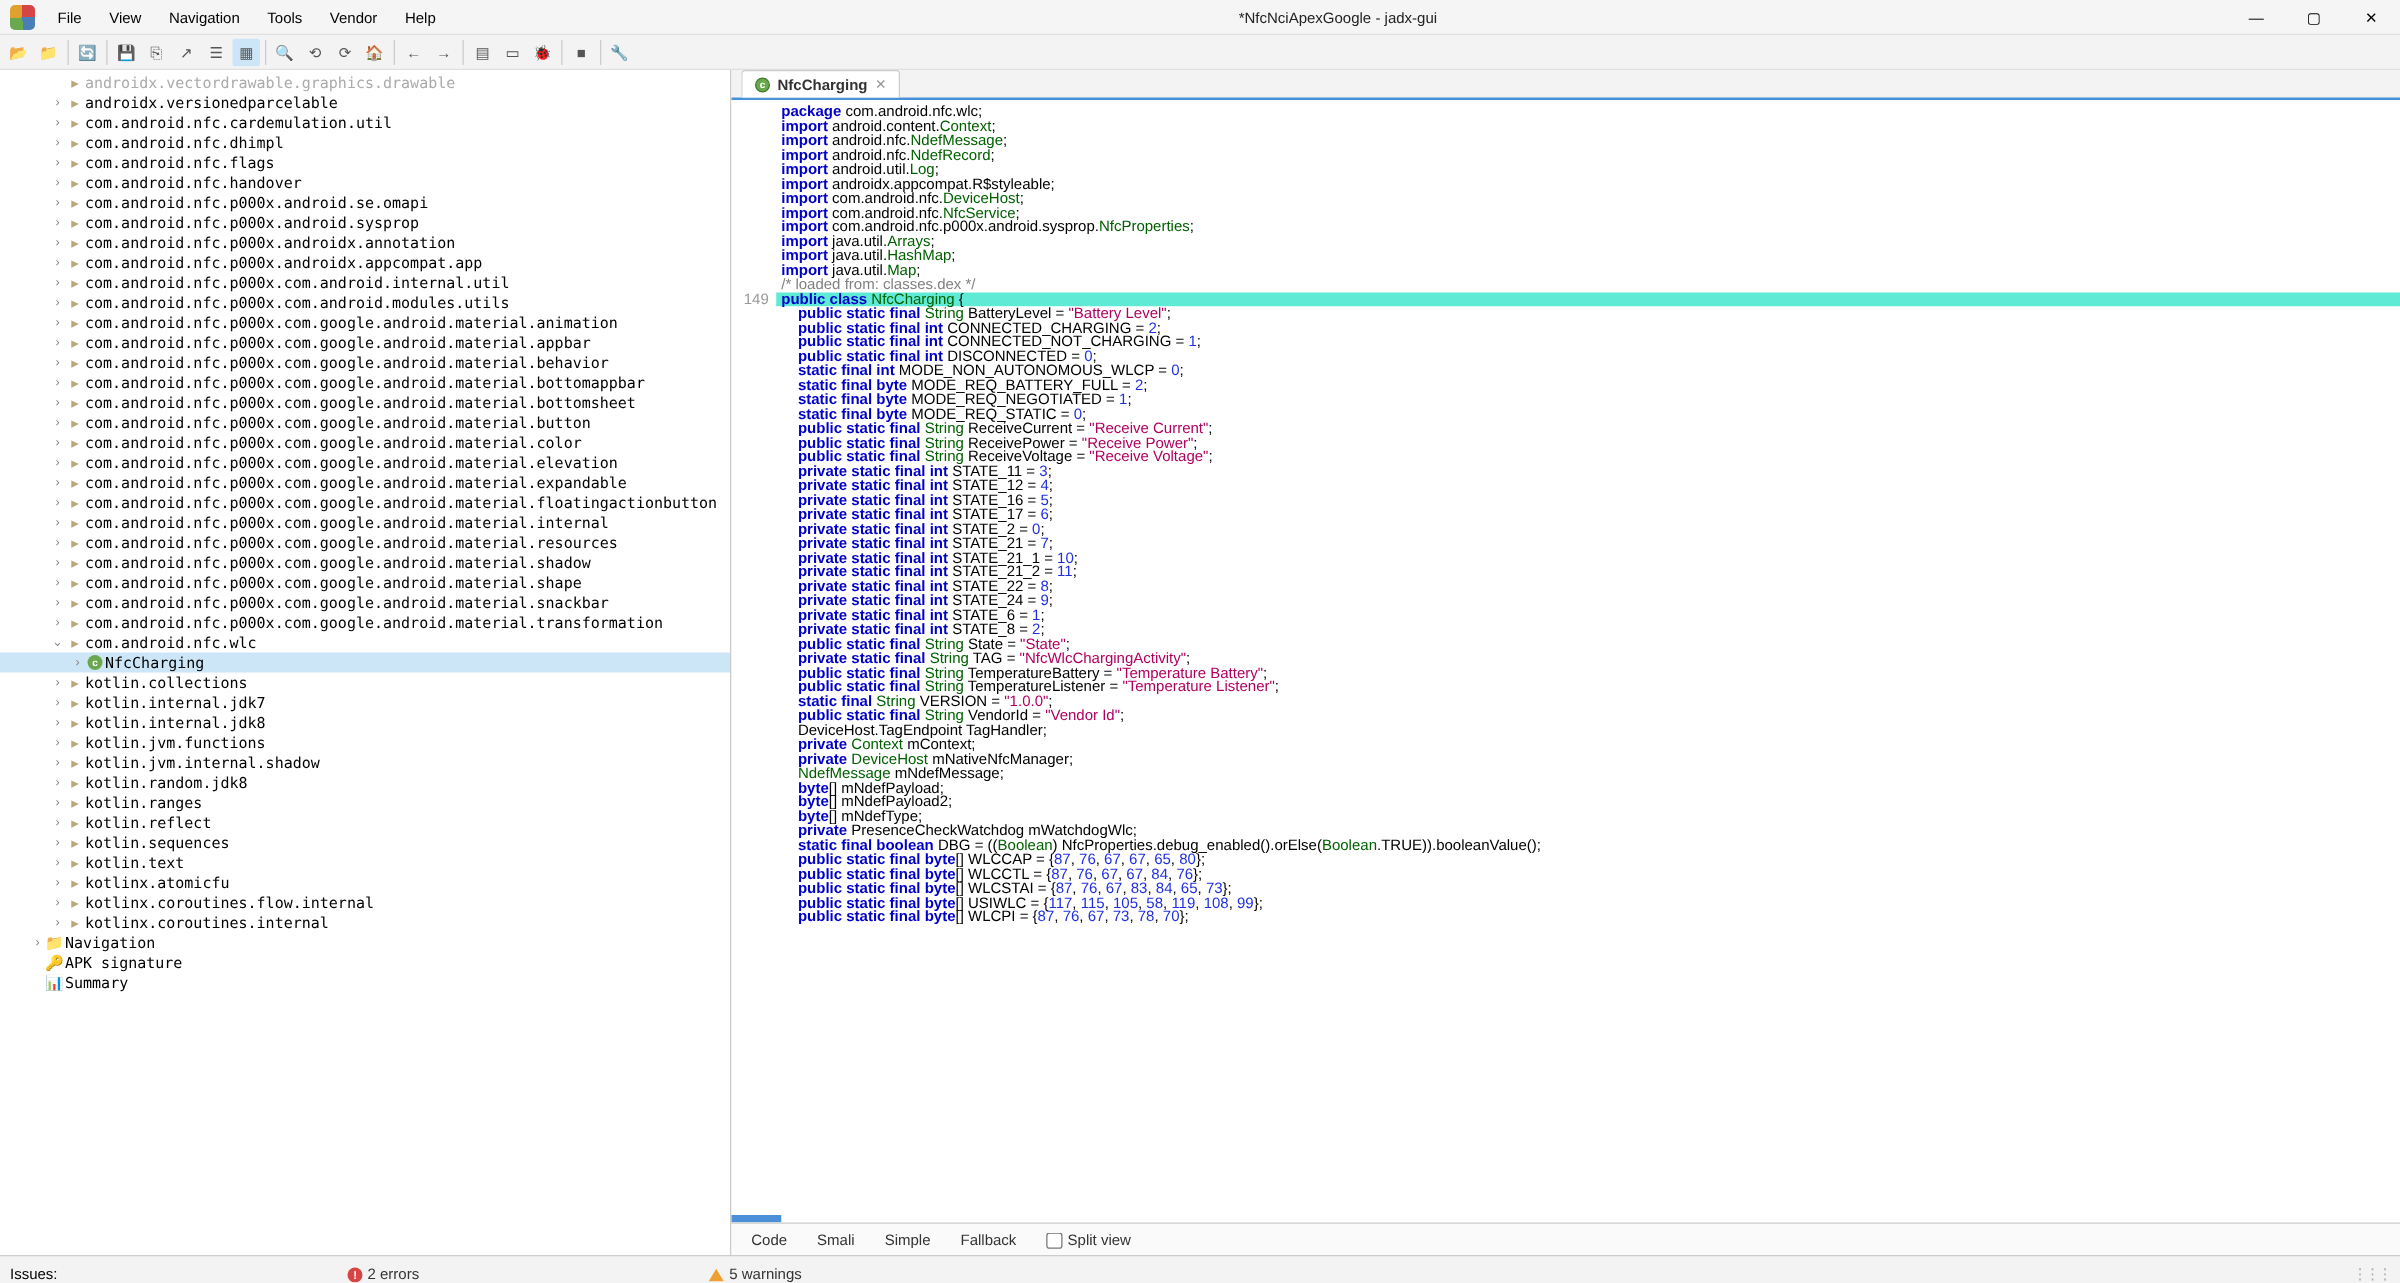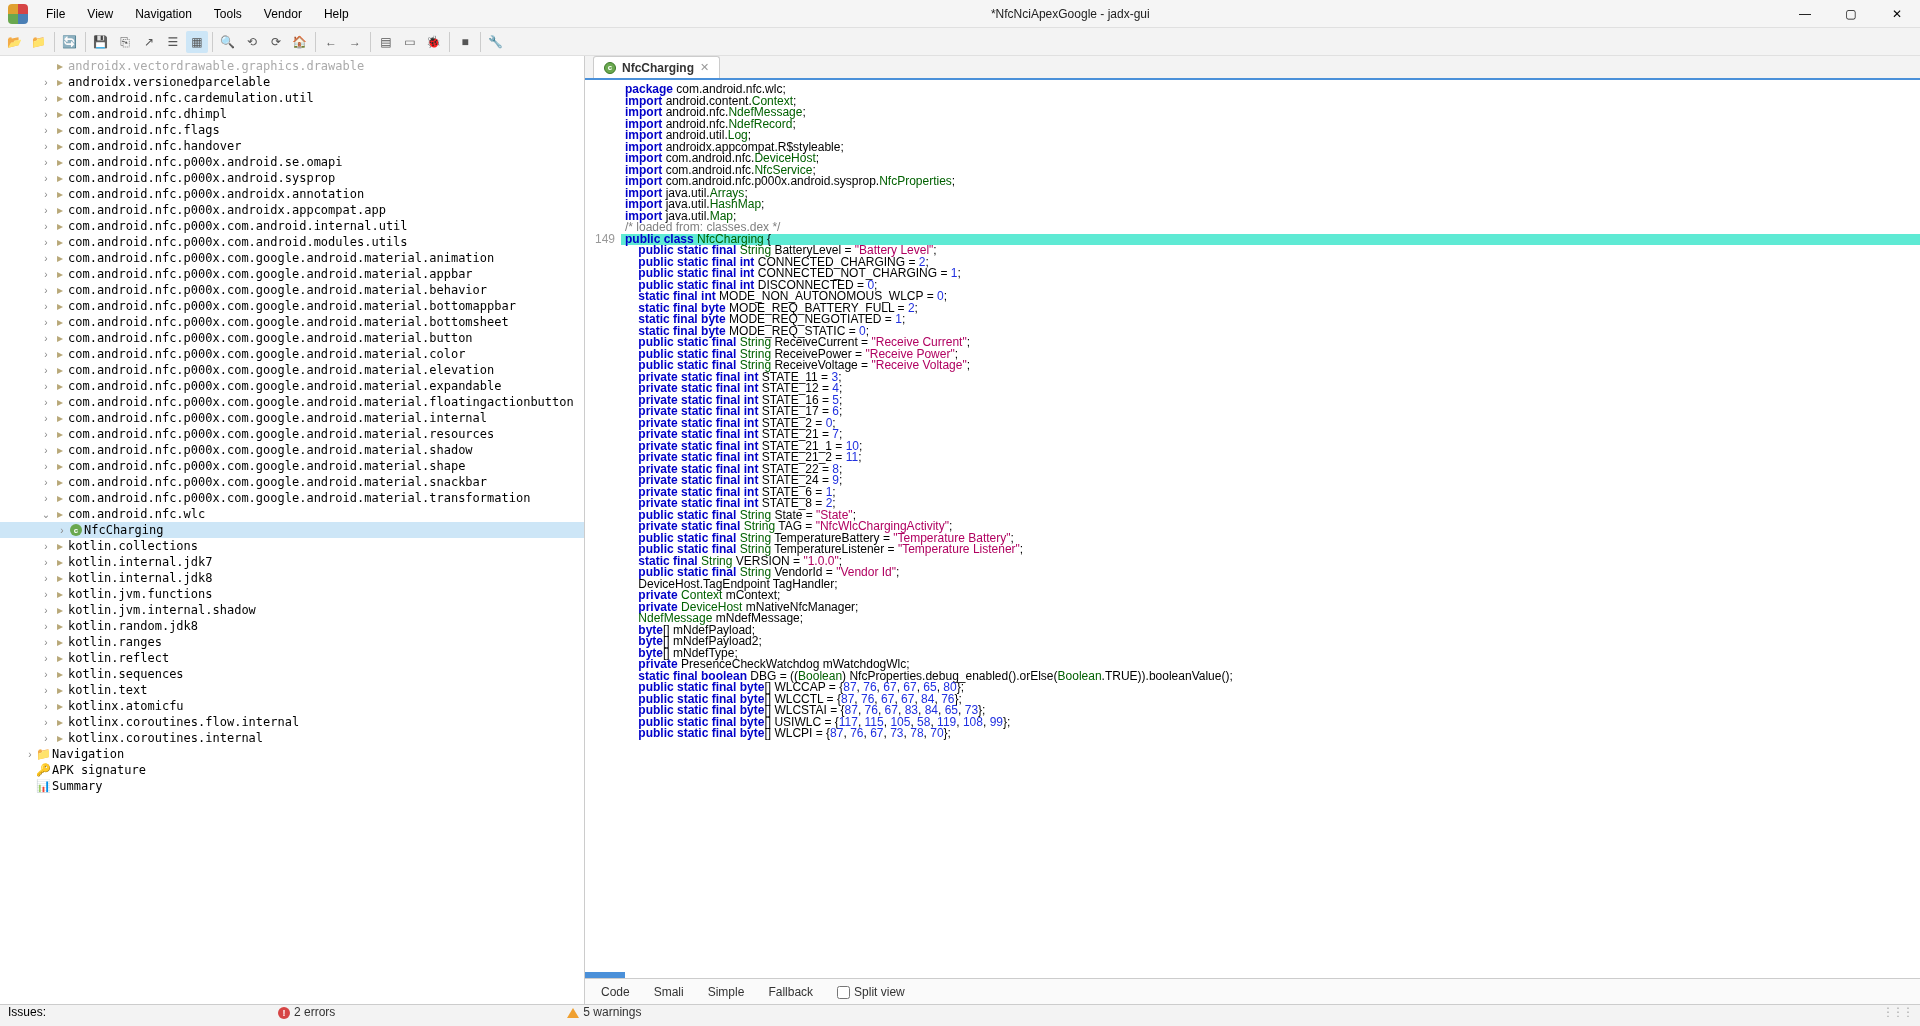--- a/index.html
+++ b/index.html
@@ -36,21 +36,21 @@
 .code-line.hl .code-text{background:#5eead4}
 .kw{color:#0000c8;font-weight:bold}
 .typ{color:#006000}
 .str{color:#b00060}
 .num{color:#2030e0}
 .cmt{color:#808080;}
 .scroll-ind{height:6px;background:#4a90d9;width:40px}
 .code-footer{height:26px;display:flex;align-items:center;gap:24px;padding:0 16px;border-top:1px solid #ccc;background:#fafafa}
 .code-footer span{color:#333}
 .split-chk{display:flex;align-items:flex-end;gap:4px;margin-left:auto}
-.status-bar{height:22px;display:flex;align-items:flex-start;background:#f3f3f3;border-top:1px solid #ccc;padding:0 8px;gap:16px;font-size:12px}
+.status-bar{height:22px;display:flex;align-items:flex-end;background:#f3f3f3;border-top:1px solid #ccc;padding:0 8px;gap:16px;font-size:12px}
 .status-bar .errs{color:#333}
 .err-icon{display:inline-block;width:12px;height:12px;border-radius:50%;background:#d64545;color:#fff;text-align:center;line-height:12px;font-size:9px;font-weight:bold;margin-right:4px}
 .warn-icon{display:inline-block;width:0;height:0;border-left:6px solid transparent;border-right:6px solid transparent;border-bottom:10px solid #f0a030;margin-right:4px;vertical-align:middle}
 .grip{color:#aaa;letter-spacing:-2px}
 </style>
 </head>
 <body>
 
 <div class="titlebar">
   <div class="app-icon"></div>

